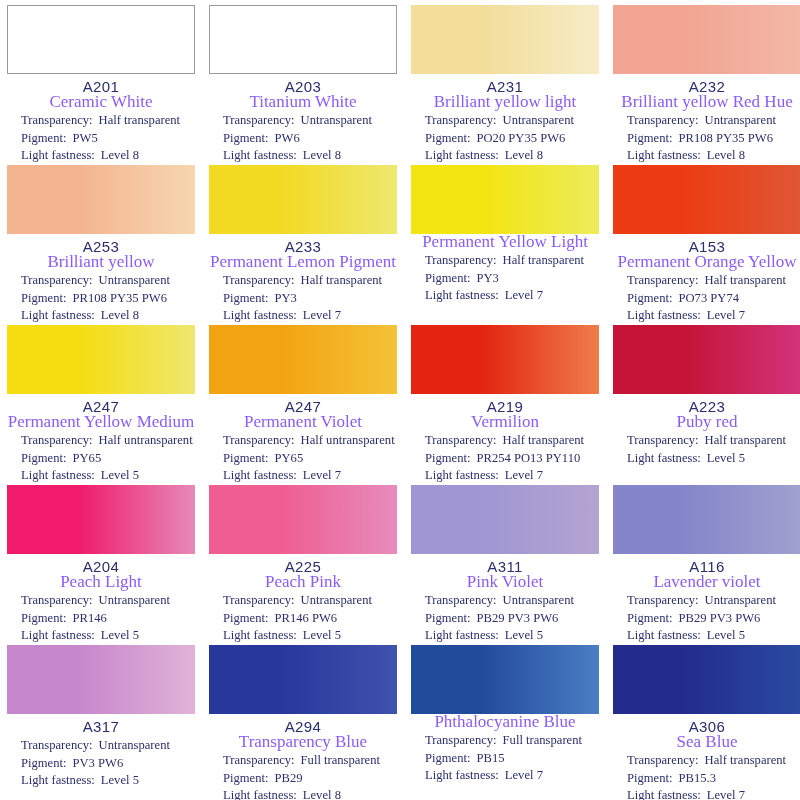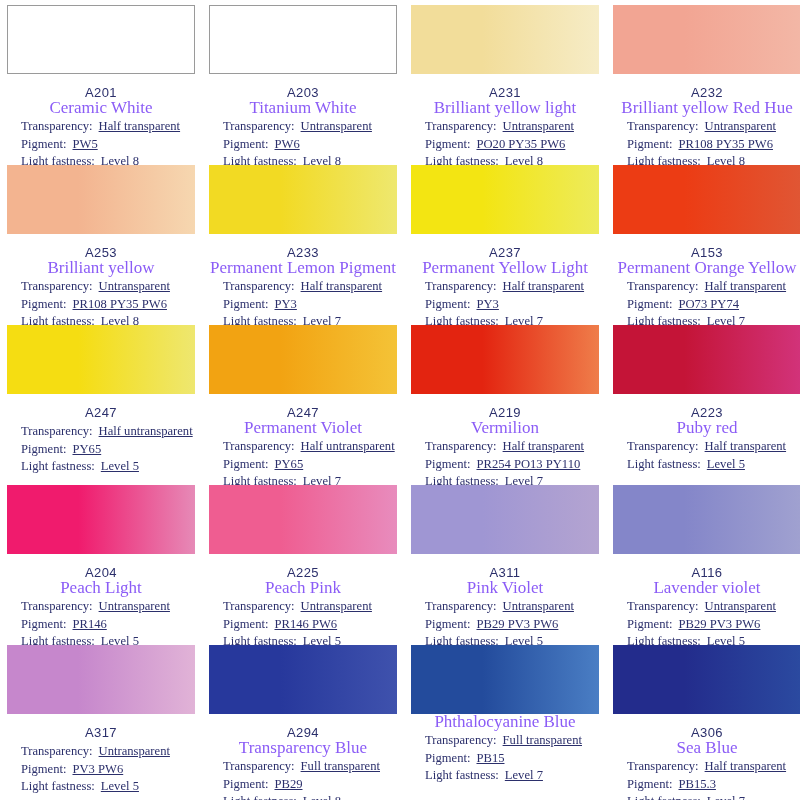--- a/index.html
+++ b/index.html
@@ -43,25 +43,25 @@
     box-sizing: border-box;
     display: block;
   }
   .swatch.outlined {
     border: 1px solid #9a9a9a;
     background: #ffffff !important;
   }
   .code {
     text-align: center;
     font-family: "Liberation Sans", "DejaVu Sans", sans-serif;
-    font-size: 13px;
+    font-size: 15px;
     line-height: 15px;
     letter-spacing: 0.4px;
     color: #2b2f6b;
-    margin-top: 11px;
+    margin-top: 5px;
     width: 188px;
   }
   .cname {
     text-align: center;
     font-family: Liberation Serif, serif;
     font-size: 17px;
     line-height: 15px;
     color: #8b5cf6;
     width: 188px;
     white-space: nowrap;
@@ -73,21 +73,21 @@
     box-sizing: border-box;
   }
   .specline {
     font-family: "Liberation Serif", "DejaVu Serif", serif;
     font-size: 12.6px;
     line-height: 17.5px;
     color: #2b2f6b;
     white-space: nowrap;
   }
   .specline .lbl { }
-  .specline .val { padding-left: 6px; text-decoration: underline; }
+  .specline .val { padding-left: 6px; }
 </style>
 </head>
 <body>
 
 <div id="sheet">
   <div class="grid" id="grid">
       <div class="cell">
         <div class="swatch outlined"></div>
         <div class="code">A201</div>
         <div class="cname">Ceramic White</div>
@@ -142,41 +142,41 @@
         <div class="code">A233</div>
         <div class="cname">Permanent Lemon Pigment</div>
         <div class="specs">
           <div class="specline"><span class="lbl">Transparency:</span><span class="val">Half transparent</span></div>
           <div class="specline"><span class="lbl">Pigment:</span><span class="val">PY3</span></div>
           <div class="specline"><span class="lbl">Light fastness:</span><span class="val">Level 7</span></div>
         </div>
       </div>
       <div class="cell">
         <div class="swatch" style="background: linear-gradient(to right, rgb(243, 229, 18) 0%, rgb(243, 229, 18) 38%, rgb(237, 235, 92) 100%);"></div>
-        <div class="code">A237</div>
         <div class="cname">Permanent Yellow Light</div>
         <div class="specs">
           <div class="specline"><span class="lbl">Transparency:</span><span class="val">Half transparent</span></div>
           <div class="specline"><span class="lbl">Pigment:</span><span class="val">PY3</span></div>
           <div class="specline"><span class="lbl">Light fastness:</span><span class="val">Level 7</span></div>
         </div>
       </div>
       <div class="cell">
         <div class="swatch" style="background: linear-gradient(to right, rgb(236, 60, 20) 0%, rgb(236, 60, 20) 38%, rgb(224, 86, 52) 100%);"></div>
         <div class="code">A153</div>
         <div class="cname">Permanent Orange Yellow</div>
         <div class="specs">
           <div class="specline"><span class="lbl">Transparency:</span><span class="val">Half transparent</span></div>
           <div class="specline"><span class="lbl">Pigment:</span><span class="val">PO73 PY74</span></div>
           <div class="specline"><span class="lbl">Light fastness:</span><span class="val">Level 7</span></div>
         </div>
       </div>
       <div class="cell">
         <div class="swatch" style="background: linear-gradient(to right, rgb(245, 221, 18) 0%, rgb(245, 221, 18) 38%, rgb(238, 231, 112) 100%);"></div>
         <div class="code">A247</div>
+        <div class="cname">Permanent  Yellow Medium</div>
         <div class="specs">
           <div class="specline"><span class="lbl">Transparency:</span><span class="val">Half untransparent</span></div>
           <div class="specline"><span class="lbl">Pigment:</span><span class="val">PY65</span></div>
           <div class="specline"><span class="lbl">Light fastness:</span><span class="val">Level 5</span></div>
         </div>
       </div>
       <div class="cell">
         <div class="swatch" style="background: linear-gradient(to right, rgb(242, 163, 18) 0%, rgb(242, 163, 18) 38%, rgb(244, 195, 55) 100%);"></div>
         <div class="code">A247</div>
         <div class="cname">Permanent  Violet</div>

